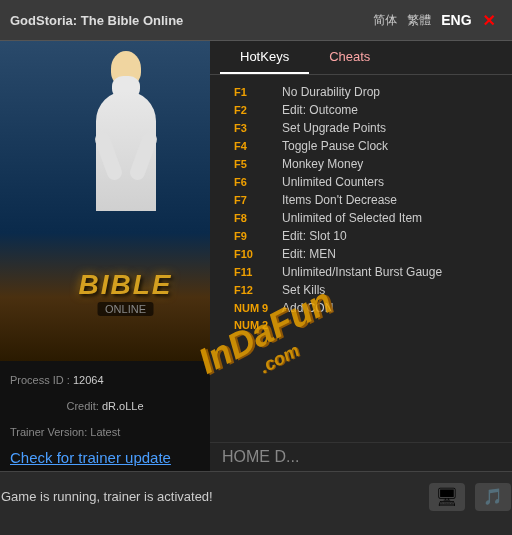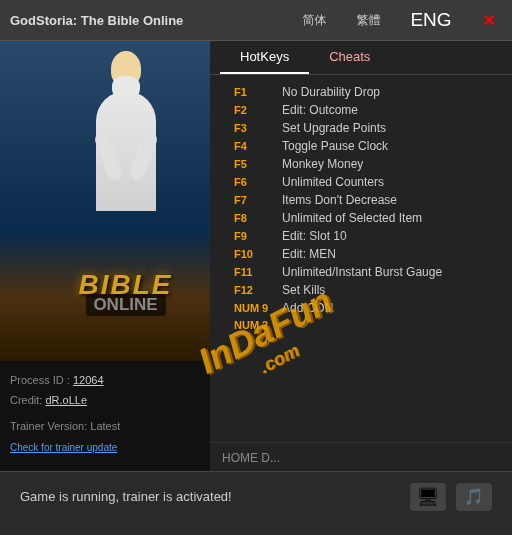--- a/index.html
+++ b/index.html
@@ -23,33 +23,33 @@
       border-bottom: 1px solid #555;
     }
     #titlebar-left {
       color: #ddd;
       font-size: 13px;
       font-weight: bold;
     }
     #titlebar-right {
       display: flex;
       align-items: center;
-      gap: 20px;
+      gap: 0;
     }
     .lang-btn {
       color: #ccc;
       font-size: 12px;
       cursor: pointer;
       padding: 2px 5px;
       border-radius: 3px;
     }
     .lang-btn.active {
       color: #fff;
-      font-weight: normal;
-      font-size: 19px;
+      font-weight: bold;
+      font-size: 14px;
     }
     .close-btn {
       color: #f00;
       font-size: 16px;
       cursor: pointer;
       font-weight: bold;
       padding: 2px 6px;
     }
 
     
@@ -148,45 +148,43 @@
       text-shadow: 2px 2px 4px #000, 0 0 10px #a07010;
       letter-spacing: 2px;
       font-style: italic;
     }
     .online-text {
       position: absolute;
       bottom: 45px;
       left: 50%;
       transform: translateX(-50%);
       color: #888;
-      font-size: 17px;
+      font-size: 11px;
       background: rgba(0,0,0,0.6);
       padding: 1px 8px;
       border-radius: 3px;
       white-space: nowrap;
-      font-weight: bold;
     }
 
     
     #info-panel {
       padding: 10px;
       color: #aaa;
       font-size: 11px;
       line-height: 1.8;
     }
     #info-panel .label {
       color: #888;
     }
     #info-panel .value {
       color: #ccc;
-      text-decoration: underline;
     }
     #trainer-link {
       color: #4a9eff;
-      font-size: 10px;
+      font-size: 15px;
       text-decoration: underline;
       cursor: pointer;
     }
 
     
     #right-panel {
       flex: 1;
       background: #232323;
       display: flex;
       flex-direction: column;
@@ -263,34 +261,34 @@
       transform: rotate(-12deg);
     }
 
     
     #home-area {
       padding: 5px 12px;
       border-top: 1px solid #333;
     }
     .home-btn {
       color: #888;
-      font-size: 12px;
+      font-size: 16px;
       cursor: pointer;
       text-align: center;
     }
 
     
     #statusbar {
       height: 50px;
       background: #2a2a2a;
       border-top: 1px solid #444;
       display: flex;
       align-items: center;
       justify-content: space-between;
-      padding: 0 20px;
+      padding: 0 1px;
     }
     #status-text {
       color: #ccc;
       font-size: 13px;
     }
     #status-icons {
       display: flex;
       gap: 10px;
       align-items: center;
     }
@@ -340,21 +338,21 @@
         </div>
       </div>
       <div class="bible-text">BIBLE</div>
       <div class="online-text">ONLINE</div>
     </div>
     <div id="info-panel">
       <div>
         <span class="label">Process ID :</span>
         <span class="value">12064</span>
       </div>
-      <div style="">
+      <div style="margin-top:6px;text-align:center;">
         <span class="label">Credit:</span>
         <span class="value">dR.oLLe</span>
       </div>
       <div style="margin-top:6px;">
         <span class="label">Trainer Version: Latest</span>
       </div>
       <div style="margin-top:2px;">
         <a id="trainer-link">Check for trainer update</a>
       </div>
     </div>

